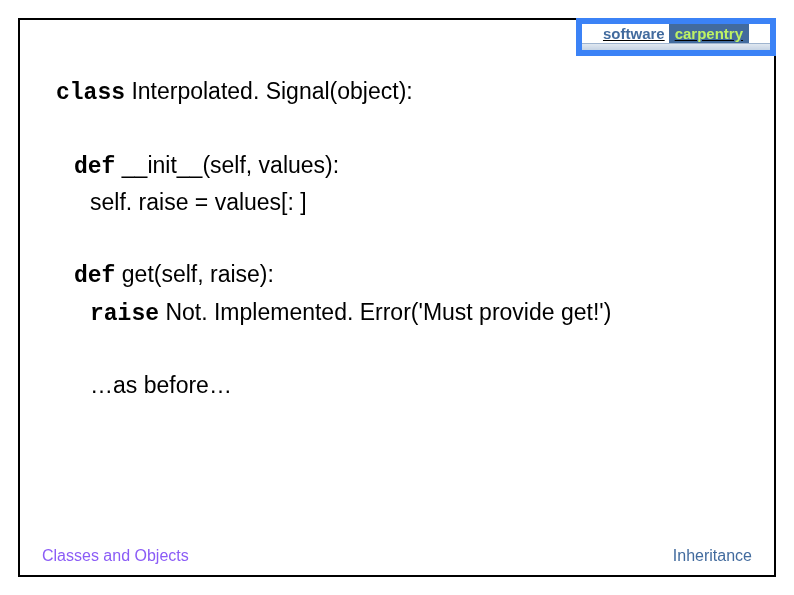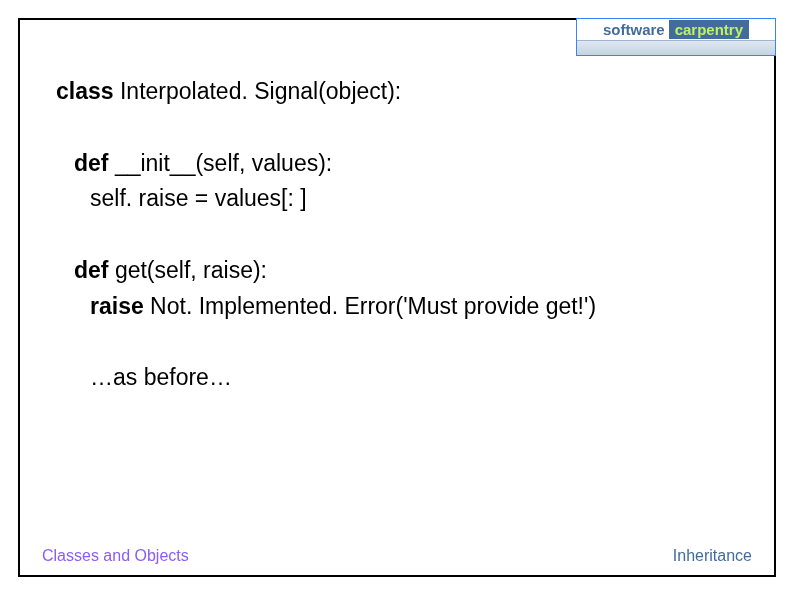--- a/index.html
+++ b/index.html
@@ -17,23 +17,24 @@
     right: 18px;
     bottom: 18px;
     border: 2px solid #000;
   }
   .logo {
     position: absolute;
     top: 18px;
     right: 18px;
     width: 200px;
     height: 38px;
-    border: 1px solid #3b82f6;
+    border: 6px solid #3b82f6;
     display: flex;
     flex-direction: column;
+    text-decoration: underline;
   }
   .logo-top {
     flex: 1.5;
     background: #fff;
     display: flex;
     align-items: center;
     justify-content: center;
     gap: 4px;
     font-size: 15px;
     font-weight: bold;
@@ -64,21 +65,21 @@
   .heading {
     font-size: 27px;
     color: #000;
     margin-bottom: 22px;
   }
   .code {
     font-size: 23px;
     color: #000;
     line-height: 1.55;
   }
-  .code .kw { font-weight: bold; }
+  .code .kw { font-weight: bold; font-family: Liberation Mono, monospace; }
   .indent1 { padding-left: 18px; }
   .indent2 { padding-left: 34px; }
   .blank { height: 36px; }
   .footer-left {
     position: absolute;
     bottom: 30px;
     left: 42px;
     font-size: 16px;
     color: #8b5cf6;
   }

